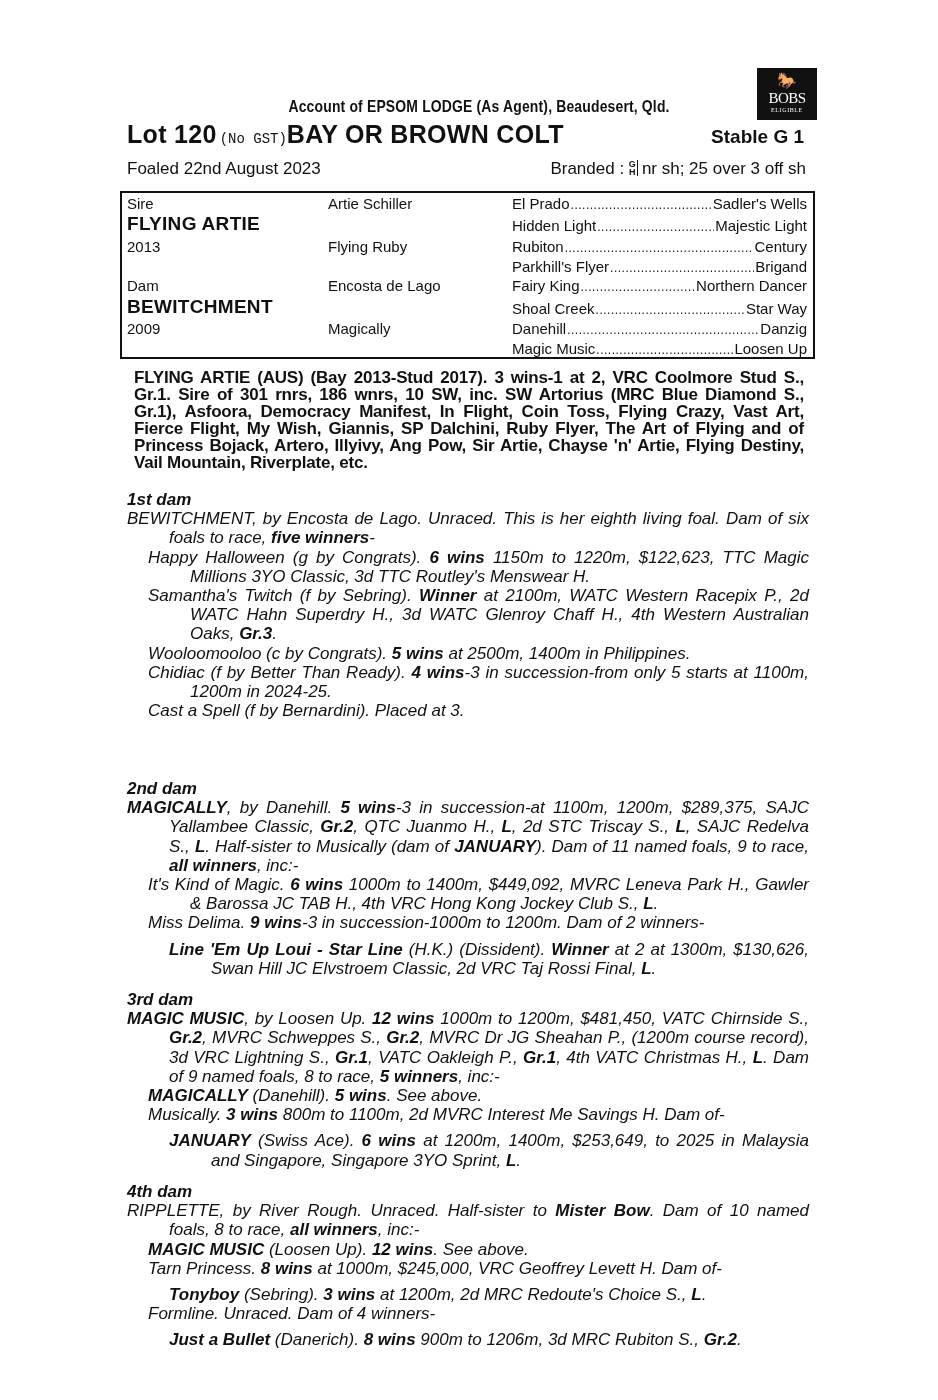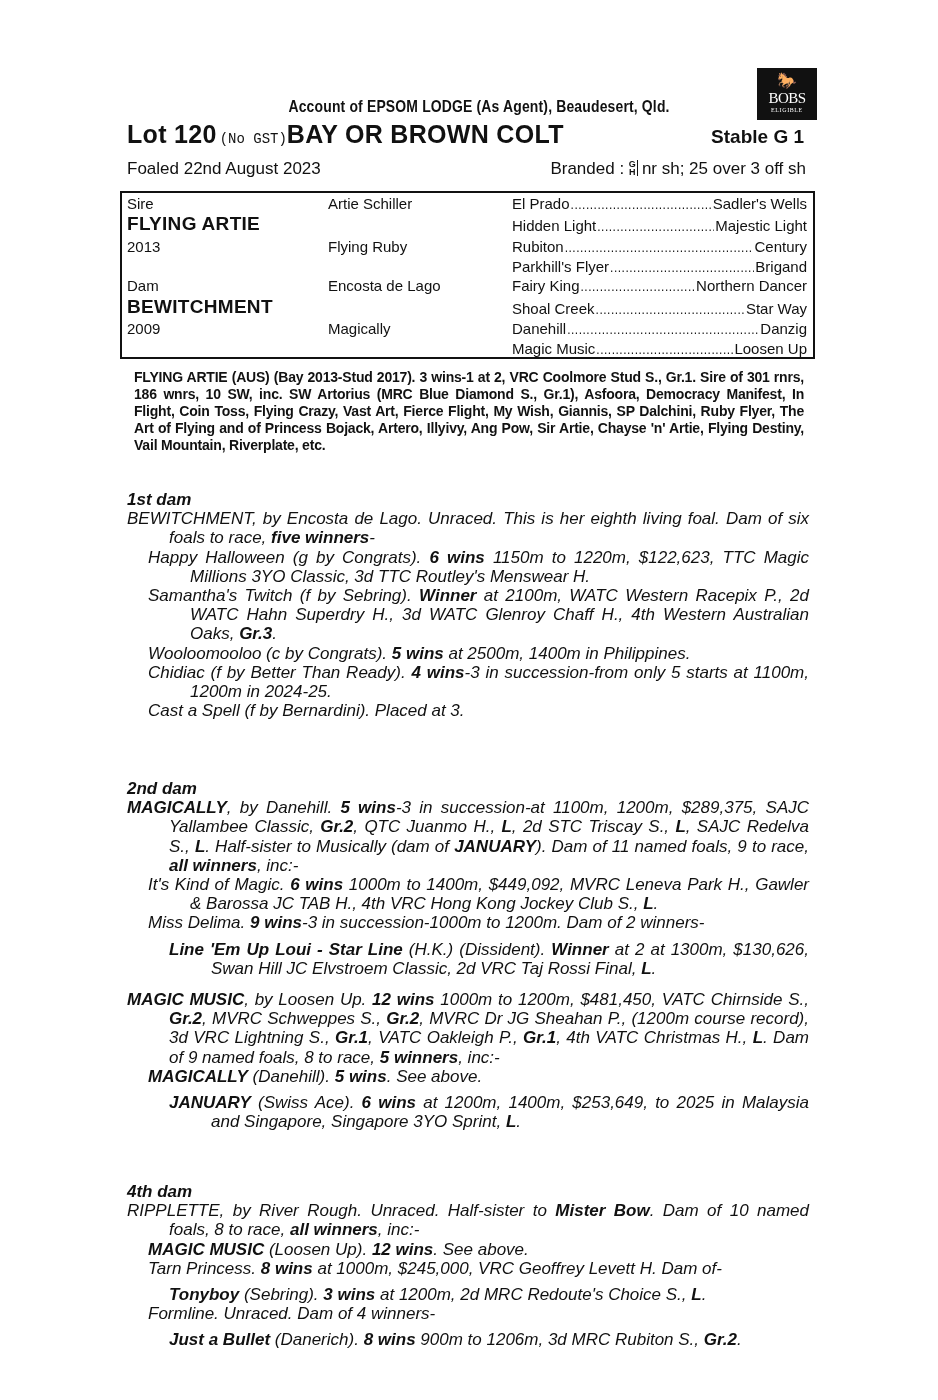--- a/index.html
+++ b/index.html
@@ -47,21 +47,21 @@
     .pcell { position: absolute; font-size: 15px; white-space: nowrap; }
     .pname { font-weight: 900; font-size: 19px; letter-spacing: 0.3px; }
     .anc {
       position: absolute; left: 0; width: 295px; font-size: 15px; display: flex; white-space: nowrap;
     }
     .anc .dots { flex: 1; overflow: hidden; margin: 0 1px; }
     .anc .dots::before { content: "........................................................................................................"; letter-spacing: 0.5px; font-size: 12px; }
 
     .sire-summary {
       position: absolute; left: 134px; top: 369px; width: 670px;
-      font-weight: 900; font-size: 14px; line-height: 17px; text-align: justify;
+      font-weight: 900; font-size: 17px; line-height: 17px; text-align: justify;
       letter-spacing: -0.2px;
     }
 
     .section { position: absolute; left: 127px; width: 682px; font-size: 17px; line-height: 19.2px; font-style: italic; }
     .sec-h { font-weight: 900; font-size: 17px; }
     .p { text-align: justify; }
     .p.lvl0 { padding-left: 42px; text-indent: -42px; }
     .p.lvl1 { padding-left: 63px; text-indent: -42px; }
     .p.lvl2 { padding-left: 84px; text-indent: -42px; margin-top: 7px; }
     b { font-weight: 900; }
@@ -163,23 +163,25 @@
 <div class="section" style="top:779px">
   <div class="sec-h">2nd dam</div>
   <div class="paras">
       <div class="p lvl0"><b>MAGICALLY</b><span>, by Danehill. </span><b>5 wins</b><span>-3 in succession-at 1100m, 1200m, $289,375, SAJC Yallambee Classic, </span><b>Gr.2</b><span>, QTC Juanmo H., </span><b>L</b><span>, 2d STC Triscay S., </span><b>L</b><span>, SAJC Redelva S., </span><b>L</b><span>. Half-sister to Musically (dam of </span><b>JANUARY</b><span>). Dam of 11 named foals, 9 to race, </span><b>all winners</b><span>, inc:-</span></div>
       <div class="p lvl1"><span>It's Kind of Magic. </span><b>6 wins</b><span> 1000m to 1400m, $449,092, MVRC Leneva Park H., Gawler &amp; Barossa JC TAB H., 4th VRC Hong Kong Jockey Club S., </span><b>L</b><span>.</span></div>
       <div class="p lvl1"><span>Miss Delima. </span><b>9 wins</b><span>-3 in succession-1000m to 1200m. Dam of 2 winners-</span></div>
       <div class="p lvl2"><b>Line 'Em Up Loui - Star Line</b><span> (H.K.) (Dissident). </span><b>Winner</b><span> at 2 at 1300m, $130,626, Swan Hill JC Elvstroem Classic, 2d VRC Taj Rossi Final, </span><b>L</b><span>.</span></div>
     </div>
 </div>
 <div class="section" style="top:990px">
+  <div class="sec-h">3rd dam</div>
   <div class="paras">
       <div class="p lvl0"><b>MAGIC MUSIC</b><span>, by Loosen Up. </span><b>12 wins</b><span> 1000m to 1200m, $481,450, VATC Chirnside S., </span><b>Gr.2</b><span>, MVRC Schweppes S., </span><b>Gr.2</b><span>, MVRC Dr JG Sheahan P., (1200m course record), 3d VRC Lightning S., </span><b>Gr.1</b><span>, VATC Oakleigh P., </span><b>Gr.1</b><span>, 4th VATC Christmas H., </span><b>L</b><span>. Dam of 9 named foals, 8 to race, </span><b>5 winners</b><span>, inc:-</span></div>
       <div class="p lvl1"><b>MAGICALLY</b><span> (Danehill). </span><b>5 wins</b><span>. See above.</span></div>
+      <div class="p lvl1"><span>Musically. </span><b>3 wins</b><span> 800m to 1100m, 2d MVRC Interest Me Savings H. Dam of-</span></div>
       <div class="p lvl2"><b>JANUARY</b><span> (Swiss Ace). </span><b>6 wins</b><span> at 1200m, 1400m, $253,649, to 2025 in Malaysia and Singapore, Singapore 3YO Sprint, </span><b>L</b><span>.</span></div>
     </div>
 </div>
 <div class="section" style="top:1182px">
   <div class="sec-h">4th dam</div>
   <div class="paras">
       <div class="p lvl0"><span>RIPPLETTE, by River Rough. Unraced. Half-sister to </span><b>Mister Bow</b><span>. Dam of 10 named foals, 8 to race, </span><b>all winners</b><span>, inc:-</span></div>
       <div class="p lvl1"><b>MAGIC MUSIC</b><span> (Loosen Up). </span><b>12 wins</b><span>. See above.</span></div>
       <div class="p lvl1"><span>Tarn Princess. </span><b>8 wins</b><span> at 1000m, $245,000, VRC Geoffrey Levett H. Dam of-</span></div>
       <div class="p lvl2"><b>Tonyboy</b><span> (Sebring). </span><b>3 wins</b><span> at 1200m, 2d MRC Redoute's Choice S., </span><b>L</b><span>.</span></div>

